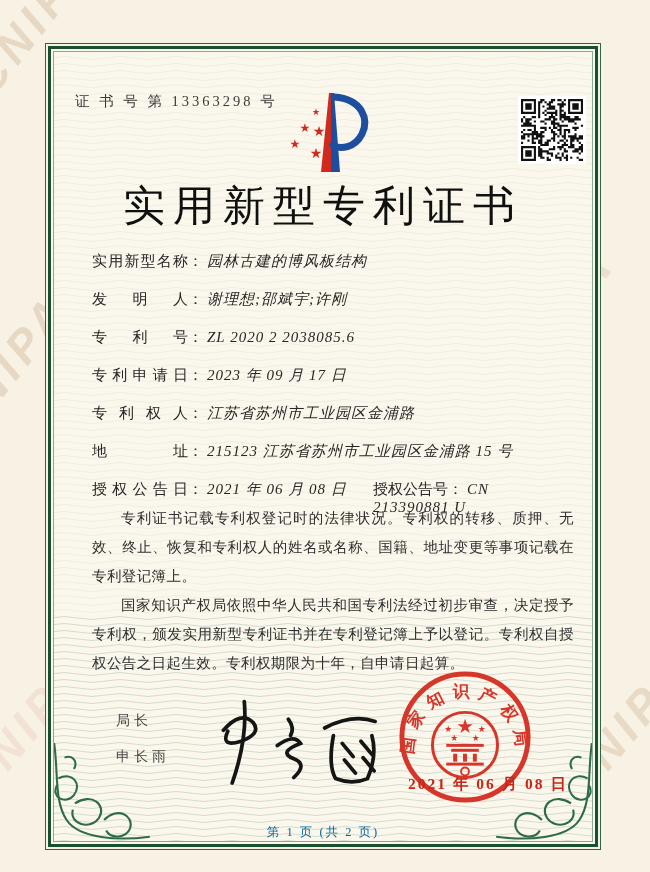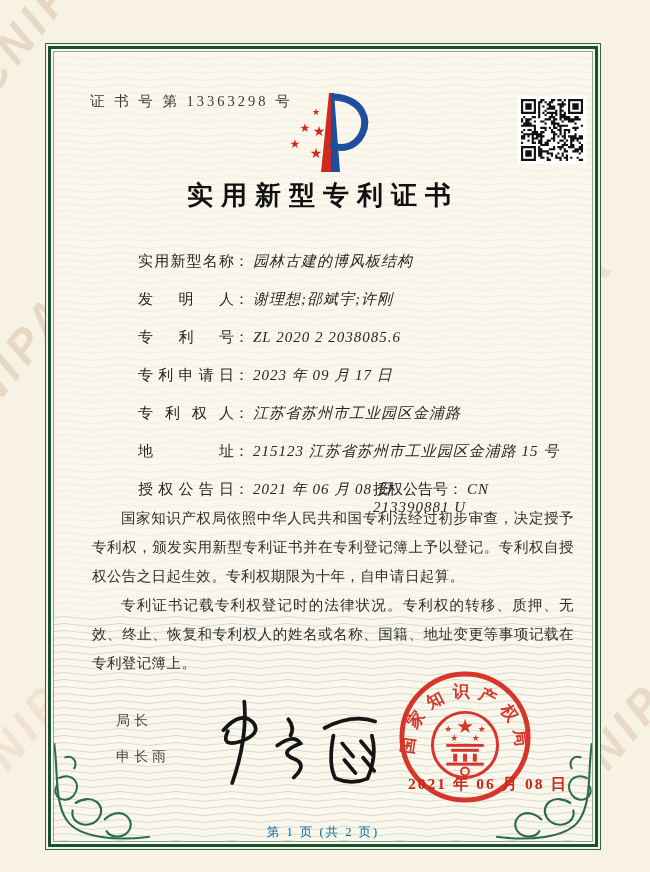--- a/index.html
+++ b/index.html
@@ -34,36 +34,36 @@
   }
   .frame-inner{
     position:absolute;inset:2px;
     border:1px solid #86a991;
     overflow:hidden;
   }
   .waves{position:absolute;inset:0;pointer-events:none;}
   
   .content{position:absolute;inset:0;color:#2d2d2d;}
   .cert-no{
-    position:absolute;left:36px;top:40px;
+    position:absolute;left:21px;top:40px;
     font-size:14.5px;letter-spacing:3px;color:#3a3a3a;
   }
   .logo{position:absolute;left:229px;top:36px;}
   .qr{position:absolute;left:464px;top:44px;background:#fff;padding:3px;}
   .title{
     position:absolute;left:0;right:0;top:126px;
-    text-align:center;font-size:26px;font-weight:bold;
+    text-align:center;font-size:42px;font-weight:normal;
     letter-spacing:8px;color:#101010;
   }
   .fields{position:absolute;left:38px;top:200px;right:30px;}
   .frow{position:relative;height:38px;font-size:15px;color:#262626;}
   .flabel{
     display:inline-block;width:96px;
     text-align:justify;text-align-last:justify;
-    font-weight:500;vertical-align:top;margin-left:46px;
+    font-weight:500;vertical-align:top;
   }
   .fcolon{display:inline-block;margin-right:4px;}
   .fvalue{letter-spacing:1px;font-style:italic;}
   .fgroup2{position:absolute;left:249px;top:0;margin-left:32px;}
   .body-text{
     position:absolute;left:38px;top:452px;width:482px;
     font-size:14.5px;line-height:29px;color:#2e2e2e;
     text-align:justify;letter-spacing:0.4px;
   }
   .body-text p{margin:0;text-indent:2em;}
@@ -268,22 +268,22 @@
           </div>
           <div class="frow">
             <span class="flabel">授权公告日</span><span class="fcolon">：</span><span class="fvalue">2021 年 06 月 08 日</span>
             <span class="fgroup2">
               <span>授权公告号</span><span class="fcolon">：</span><span class="fvalue">CN 213390881 U</span>
             </span>
           </div>
         </div>
 
         <div class="body-text">
+          <p>专利证书记载专利权登记时的法律状况。专利权的转移、质押、无效、终止、恢复和专利权人的姓名或名称、国籍、地址变更等事项记载在专利登记簿上。</p>
           <p>国家知识产权局依照中华人民共和国专利法经过初步审查，决定授予专利权，颁发实用新型专利证书并在专利登记簿上予以登记。专利权自授权公告之日起生效。专利权期限为十年，自申请日起算。</p>
-          <p>专利证书记载专利权登记时的法律状况。专利权的转移、质押、无效、终止、恢复和专利权人的姓名或名称、国籍、地址变更等事项记载在专利登记簿上。</p>
         </div>
 
         <div class="signoff">
           <div>局长</div>
           <div>申长雨</div>
         </div>
 
         <svg class="signature" width="220" height="105" viewBox="0 0 200 90">
           <g stroke="#151515" stroke-width="3.4" fill="none" stroke-linecap="round">
             <path d="M34 32 q16 -18 27 -7 q8 10 -11 17 q-19 6 -12 -9"></path>

